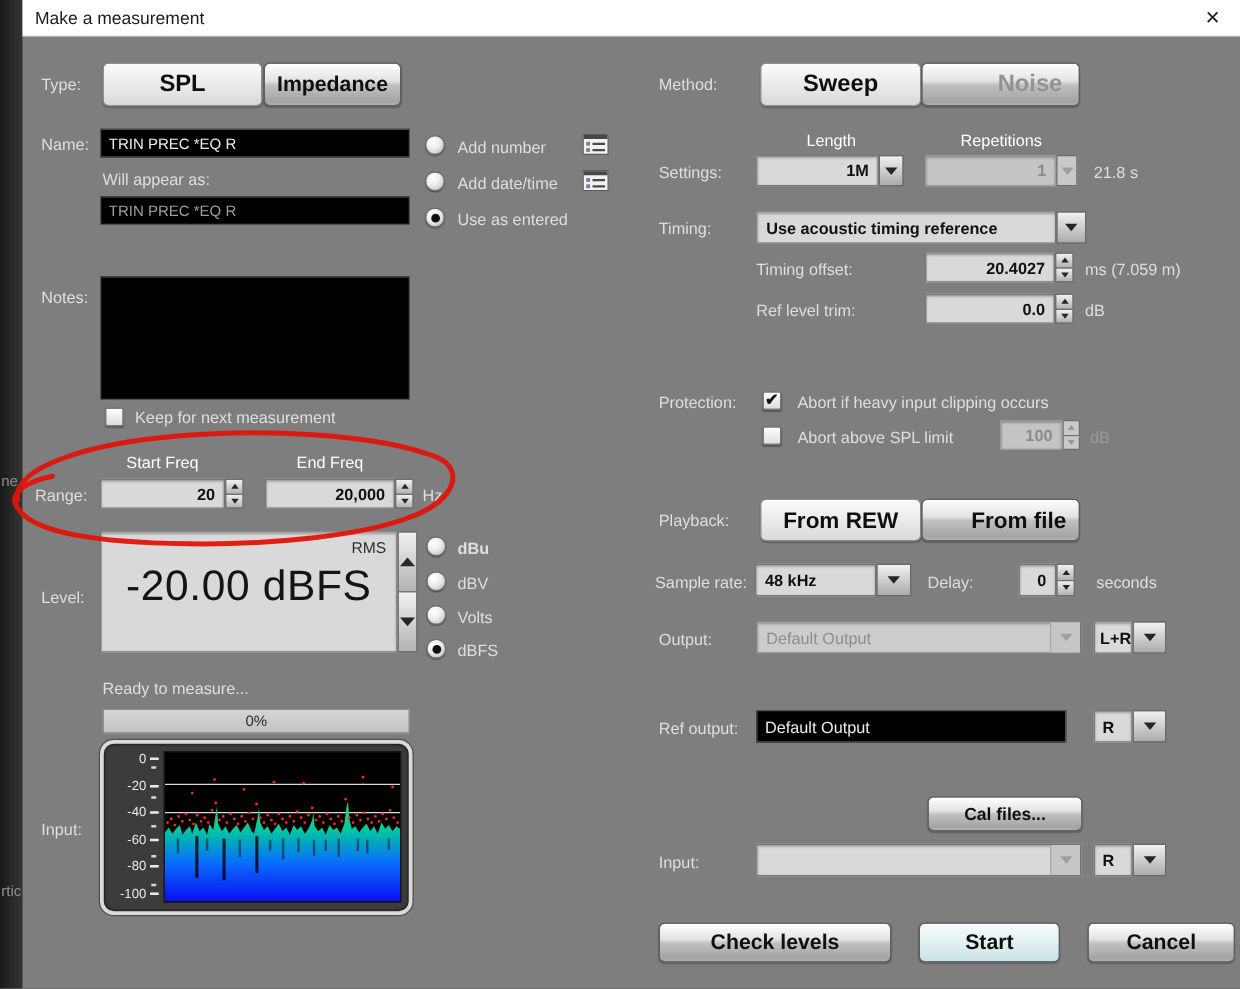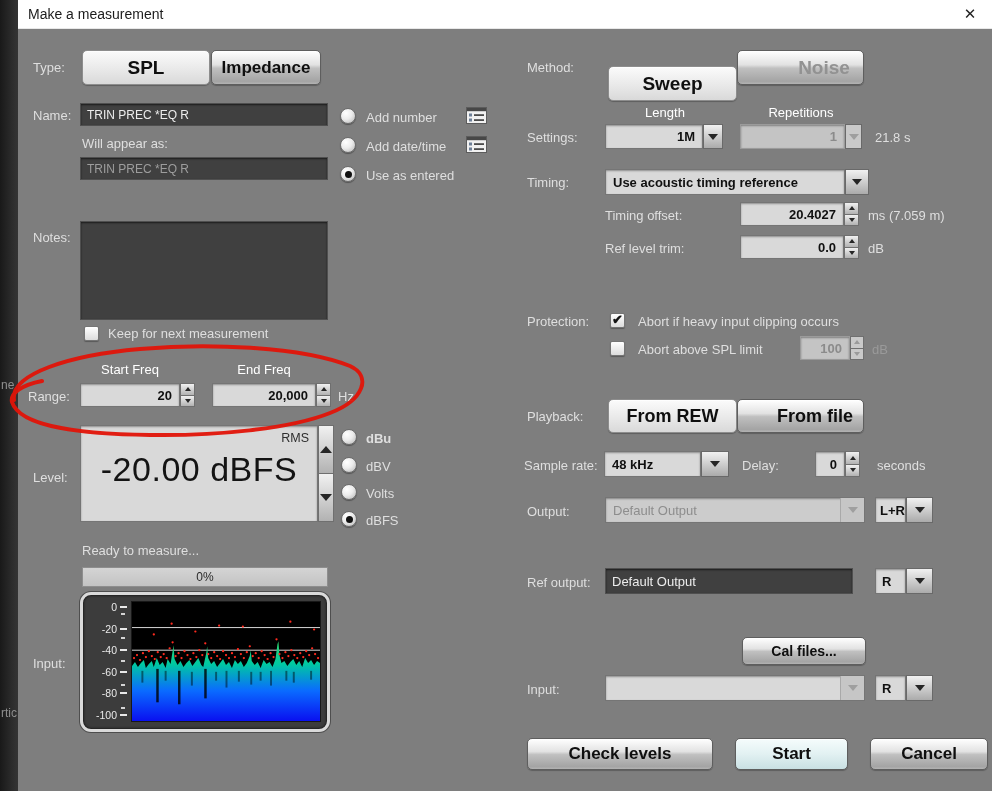--- a/index.html
+++ b/index.html
@@ -22,21 +22,21 @@
   .lbl { position:absolute; font-size:13px; color:#dfdfdf; white-space:nowrap; }
   .lbl.dim { color:#9a9a9a; }
   .hdr { position:absolute; font-size:13px; color:#ffffff; text-align:center; }
   .btn { position:absolute; display:flex; align-items:center; justify-content:center;
     background:linear-gradient(180deg,#ffffff 0%,#e2e2e2 42%,#c0c0c0 52%,#a4a4a4 92%,#b3b3b3 100%);
     border:1px solid #5e5e5e; border-radius:5px; color:#0f0f0f; font-weight:700; font-size:17px;
     box-shadow:inset 0 1px 0 rgba(255,255,255,.8), 0 1px 1px rgba(0,0,0,.25); cursor:pointer; }
   .btn.sel { background:linear-gradient(180deg,#fbfbfb,#e9e9e9 55%,#d9d9d9); border-color:#8d8d8d; }
   .btn.dis { color:#929292; cursor:default;padding-left:47px; }
   .btn.start { background:linear-gradient(180deg,#f5fcfc 0%,#e2f1f2 50%,#c9e0e3 100%); }
-  .fieldD { position:absolute; background:#404040; border:1px solid #4f4f4f; color:#ececec;
+  .fieldD { position:absolute; background:#000000; border:1px solid #4f4f4f; color:#ececec;
     font-size:12px; display:flex; align-items:center; padding:0 6px;
     box-shadow:inset 0 1px 2px rgba(0,0,0,.6); }
   .fieldD.dim { color:#9d9d9d; }
   .fieldL { position:absolute; background:#d9d9d9; border:1px solid #757575; color:#101010;
     font-size:13px; display:flex; align-items:center; padding:0 7px;
     box-shadow:inset 0 1px 2px rgba(0,0,0,.35); }
   .fieldL.num { justify-content:flex-end; font-weight:700; }
   .fieldL.bold { font-weight:700; }
   .fieldL.gray { background:#c4c4c4; color:#8b8b8b; border-color:#9b9b9b; }
   
@@ -239,21 +239,21 @@
         <rect x="139.5" y="70" width="2" height="15"></rect>
           <rect x="155" y="70" width="2" height="10"></rect>
         <rect x="162.5" y="71" width="2" height="11"></rect>
           <rect x="180" y="70" width="2" height="9"></rect>
       </g>
       <path stroke="#ff2a1e" stroke-width="2.2" stroke-linecap="round" fill="none" d="M2 57h.1M5 54h.1M8 59h.1M11 52h.1M14 56h.1M17 50h.1M20 55h.1M23 58h.1M26 51h.1M29 56h.1M32 53h.1M35 57h.1M38 47h.1M41 41h.1M44 55h.1M47 52h.1M50 57h.1M53 50h.1M56 54h.1M59 58h.1M62 52h.1M65 56h.1M68 49h.1M71 54h.1M74 42h.1M77 53h.1M80 57h.1M83 51h.1M86 55h.1M89 58h.1M92 50h.1M95 54h.1M98 57h.1M101 52h.1M104 56h.1M107 48h.1M110 53h.1M113 57h.1M116 51h.1M119 45h.1M122 55h.1M125 52h.1M128 57h.1M131 50h.1M134 54h.1M137 58h.1M140 52h.1M143 56h.1M146 38h.1M149 53h.1M152 57h.1M155 51h.1M158 55h.1M161 49h.1M164 54h.1M167 57h.1M170 52h.1M173 56h.1M176 50h.1M179 54h.1M182 47h.1M185 53h.1M188 57h.1M40 22h.1M64 30h.1M22 33h.1M88 24h.1M112 25h.1M160 20h.1M184 28h.1"></path>
     </svg>
   </div>
 
   <div class="lbl" style="left:527px; top:60px;">Method:</div>
-  <div class="btn sel" style="left:608px; top:50px; width:129px; height:35px; font-size:19px;margin-top:16px;">Sweep</div>
+  <div class="btn sel" style="left:608px; top:50px; width:129px; height:35px; font-size:19px;">Sweep</div>
   <div class="btn dis" style="left:737px; top:50px; width:127px; height:35px; font-size:19px;">Noise</div>
 
   <div class="hdr" style="left:605px; top:105px; width:120px;">Length</div>
   <div class="hdr" style="left:740px; top:105px; width:122px;">Repetitions</div>
   <div class="lbl" style="left:527px; top:130px;">Settings:</div>
   <div class="fieldL num" style="left:605px; top:124px; width:98px; height:25px;">1M</div>
   <div class="arrowBtn" style="left:703px; top:124px; width:20px; height:25px;">
       <i class="td"></i>
     </div>
   <div class="fieldL num gray" style="left:740px; top:124px; width:105px; height:25px;">1</div>

